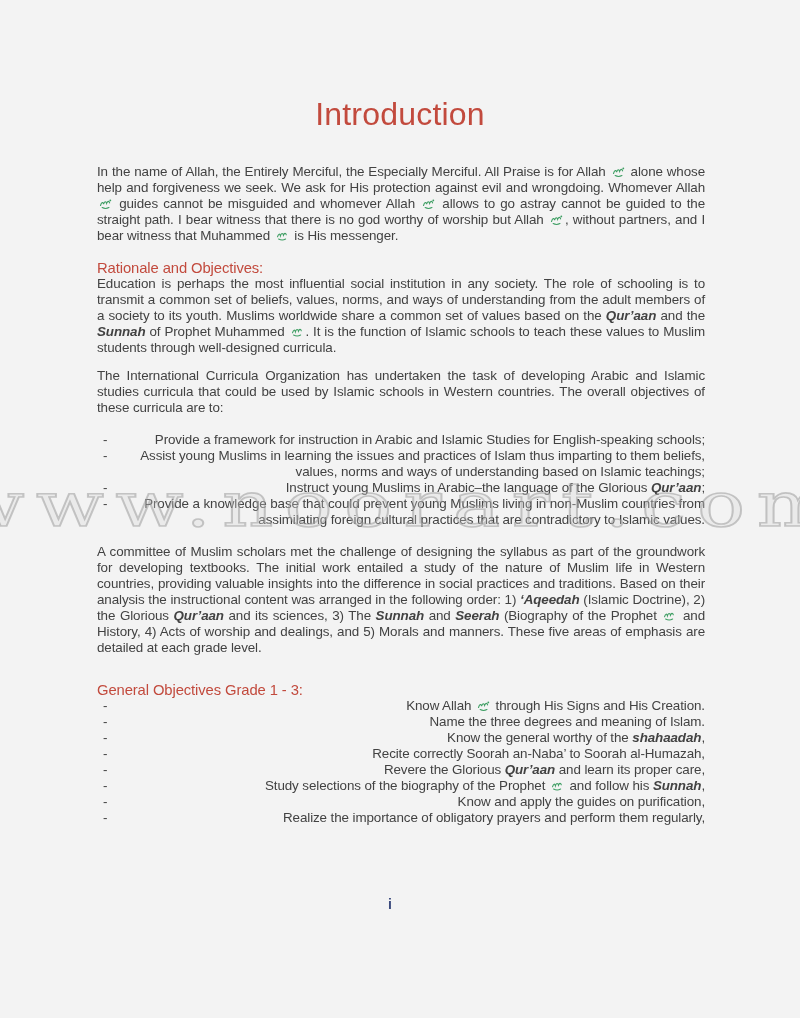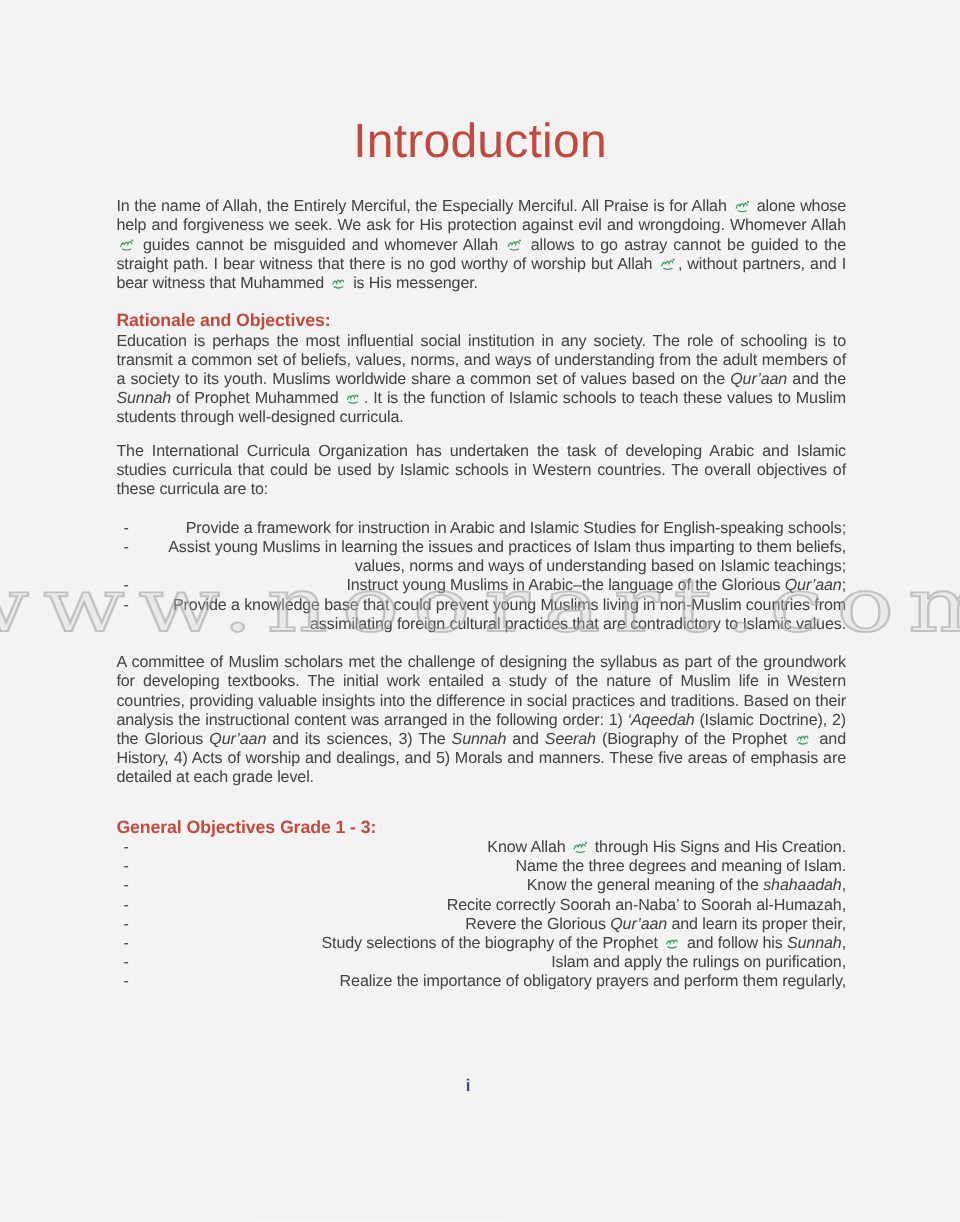--- a/index.html
+++ b/index.html
@@ -14,21 +14,21 @@
     font-family: "Liberation Sans", "DejaVu Sans", sans-serif;
     overflow: hidden;
   }
   .doc-title {
     position: absolute;
     top: 96px;
     left: 0;
     width: 800px;
     margin: 0;
     text-align: center;
-    font-size: 40px;
+    font-size: 32px;
     font-weight: 400;
     letter-spacing: 0.2px;
     color: #c24a3d;
   }
   .content {
     position: absolute;
     top: 164px;
     left: 97px;
     width: 608px;
     color: #424242;
@@ -39,39 +39,39 @@
   .content p.para {
     margin: 0 0 16px 0;
     text-align: justify;
   }
   .content p.para.mb-sm { margin-bottom: 12px; }
   .content p.para.mb-0  { margin-bottom: 16px; }
   .content h2.heading {
     margin: 0;
     font-size: 14.8px;
     line-height: 16px;
-    font-weight: 700;
+    font-weight: 400;
     color: #c24a3d;
   }
   .content h2.heading.sp-lg { margin-top: 26px; }
   .content .text-line { margin: 0; }
   .content .bullet-list { margin: 0 0 16px 0; }
   .content .bullet-list.mb-0 { margin-bottom: 0; }
   .content .bullet-item {
     display: flex;
     padding-left: 6px;
   }
   .content .bullet-item .dash {
     flex: 0 0 12px;
   }
   .content .bullet-item .btext {
     flex: 1 1 auto;
     text-align: right;
   }
-  .it { font-style: italic; }
+  .it { font-style: italic; font-weight: bold; }
   svg.honorific {
     width: 13px;
     height: 11px;
     margin: 0 2px;
     vertical-align: -1px;
   }
   svg.honorific path {
     fill: none;
     stroke: #3e9e63;
     stroke-width: 1.1;
@@ -170,40 +170,40 @@
               <path d="M3.2 9.6 C5.2 10.6,7.9 10.6,9.9 9.6"></path>
               <circle cx="11.3" cy="2.4" r="0.9"></circle>
             </svg><span> through His Signs and His Creation.</span></span>
         </div>
         <div class="bullet-item">
           <span class="dash">-</span>
           <span class="btext"><span>Name the three degrees and meaning of Islam.</span></span>
         </div>
         <div class="bullet-item">
           <span class="dash">-</span>
-          <span class="btext"><span>Know the general meaning of the </span><span class="it">shahaadah</span><span>,</span></span>
+          <span class="btext"><span>Know the general worthy of the </span><span class="it">shahaadah</span><span>,</span></span>
         </div>
         <div class="bullet-item">
           <span class="dash">-</span>
           <span class="btext"><span>Recite correctly Soorah an-Naba’ to Soorah al-Humazah,</span></span>
         </div>
         <div class="bullet-item">
           <span class="dash">-</span>
-          <span class="btext"><span>Revere the Glorious </span><span class="it">Qur’aan</span><span> and learn its proper their,</span></span>
+          <span class="btext"><span>Revere the Glorious </span><span class="it">Qur’aan</span><span> and learn its proper care,</span></span>
         </div>
         <div class="bullet-item">
           <span class="dash">-</span>
           <span class="btext"><span>Study selections of the biography of the Prophet </span><svg viewBox="0 0 13 11" class="honorific">
               <path d="M1.5 6.8 C2.4 3.6,3.9 3.4,4.4 5.8 C5.3 3,6.8 2.8,7.4 5.2 C8.3 2.8,9.8 2.9,10.3 4.8"></path>
               <path d="M2.6 9 C4.8 10.2,7.6 10.2,9.6 9"></path>
             </svg><span> and follow his </span><span class="it">Sunnah</span><span>,</span></span>
         </div>
         <div class="bullet-item">
           <span class="dash">-</span>
-          <span class="btext"><span>Islam and apply the rulings on purification,</span></span>
+          <span class="btext"><span>Know and apply the guides on purification,</span></span>
         </div>
         <div class="bullet-item">
           <span class="dash">-</span>
           <span class="btext"><span>Realize the importance of obligatory prayers and perform them regularly,</span></span>
         </div>
       </div>
     </div>
   <div class="page-number">i</div>
 </div>
 

